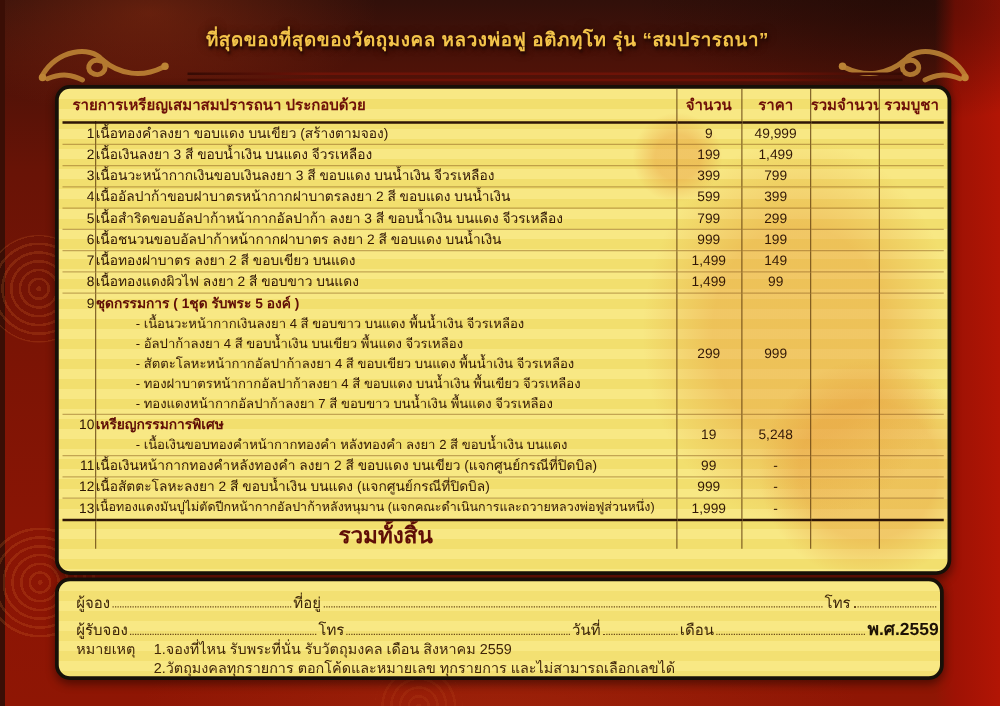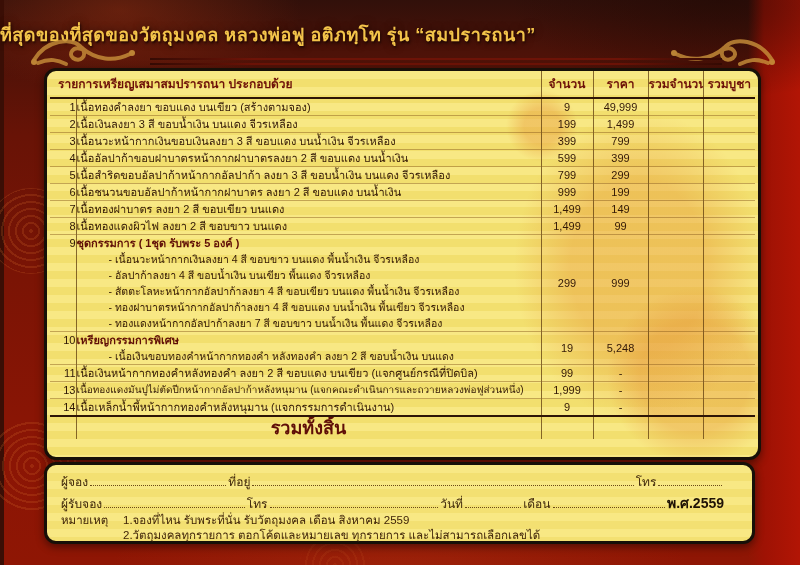--- a/index.html
+++ b/index.html
@@ -23,22 +23,22 @@
     background:repeating-radial-gradient(circle, rgba(220,115,45,.20) 0 2px, rgba(0,0,0,0) 2px 7px);
     pointer-events:none;
   }
   .rosette.r1{left:-12px;top:188px;width:86px;height:86px;}
   .rosette.r2{left:-16px;top:418px;width:96px;height:96px;}
   .rosette.r3{left:300px;top:530px;width:70px;height:70px;opacity:.5;}
 
   
   .title{
     position:absolute;left:0;top:20px;width:780px;
-    text-align:left;
-    font-size:18px;font-weight:bold;letter-spacing:.5px;
+    text-align:center;
+    font-size:15px;font-weight:bold;letter-spacing:.5px;
     color:#f3c44a;
     text-shadow:1px 2px 2px #240804, 0 0 8px rgba(0,0,0,.55);
     white-space:nowrap;
   }
   .rule{
     position:absolute;left:150px;top:58px;width:572px;height:8px;
   }
   .rule .ln{height:2px;background:linear-gradient(90deg,#350b04,#6d1307 18%,#6d1307 82%,#350b04);margin-bottom:3px;}
   .flourish{position:absolute;top:30px;width:110px;height:38px;opacity:.9;}
   .flourish.left{left:28px;}
@@ -89,21 +89,21 @@
   tr.total .total-label{font-weight:bold;text-align:center;color:#5f0e07;font-size:18px;}
 
   
   .formbox{
     position:absolute;left:44px;top:462px;width:711px;height:82px;
     box-sizing:border-box;
     border:3px solid #171008;border-radius:12px;
     box-shadow:0 3px 8px rgba(0,0,0,.45);
     background-color:#f6e47a;
     background-image:repeating-linear-gradient(180deg, #f8e884 0 8px, #f3e072 8px 16px);
-    padding:7px 28px 0 14px;
+    padding:7px 1px 0 14px;
     font-size:12px;color:#3c2408;
   }
   .fline{display:flex;align-items:baseline;height:20px;white-space:nowrap;}
   .fline .lbl{flex:none;}
   .dots{border-bottom:1.6px dotted #6b4a18;margin:0 2px;height:13px;}
   .year{flex:none;font-size:14px;font-weight:bold;color:#1e1205;}
   .notes{display:flex;align-items:flex-start;margin-top:1px;font-size:11.5px;color:#402508;line-height:15px;}
   .notes .nlabel{flex:none;width:62px;}
   .notes .nbody div{white-space:nowrap;}
 </style>
@@ -253,32 +253,32 @@
     </tr>
 
     <tr>
       <td class="num">11</td>
       <td class="desc">เนื้อเงินหน้ากากทองคำหลังทองคำ ลงยา 2 สี ขอบแดง บนเขียว (แจกศูนย์กรณีที่ปิดบิล)</td>
       <td class="val">99</td>
       <td class="val">-</td>
       <td></td>
       <td></td>
     </tr>
+    <tr>
+      <td class="num">12</td>
+      <td class="desc">เนื้อสัตตะโลหะลงยา 2 สี ขอบน้ำเงิน บนแดง (แจกศูนย์กรณีที่ปิดบิล)</td>
+      <td class="val">999</td>
+      <td class="val">-</td>
+      <td></td>
+      <td></td>
+    </tr>
     <tr class="small">
       <td class="num">13</td>
       <td class="desc">เนื้อทองแดงมันปูไม่ตัดปีกหน้ากากอัลปาก้าหลังหนุมาน  (แจกคณะดำเนินการและถวายหลวงพ่อฟูส่วนหนึ่ง)</td>
       <td class="val">1,999</td>
-      <td class="val">-</td>
-      <td></td>
-      <td></td>
-    </tr>
-    <tr>
-      <td class="num">14</td>
-      <td class="desc">เนื้อเหล็กน้ำพี้หน้ากากทองคำหลังหนุมาน (แจกกรรมการดำเนินงาน)</td>
-      <td class="val">9</td>
       <td class="val">-</td>
       <td></td>
       <td></td>
     </tr>
 
     <tr class="total">
       <td class="num"></td>
       <td class="total-label">รวมทั้งสิ้น</td>
       <td></td>
       <td></td>

